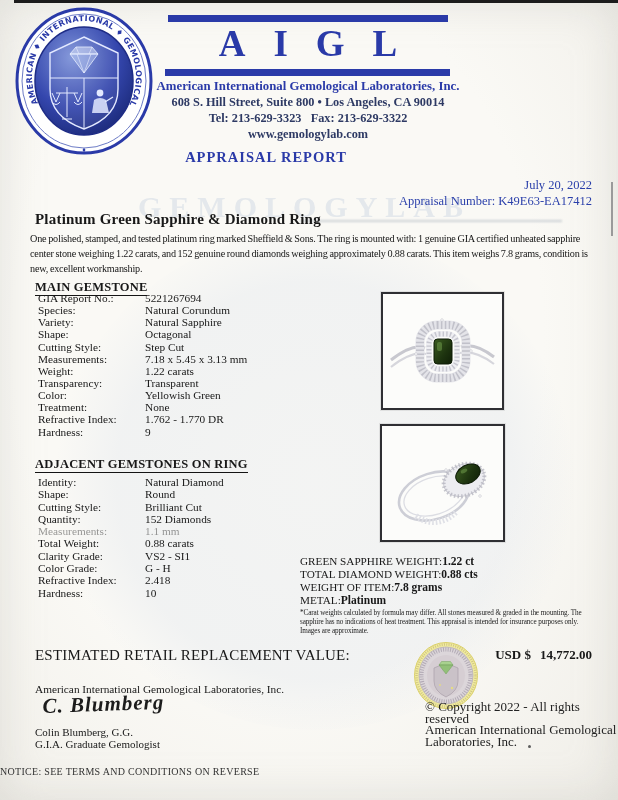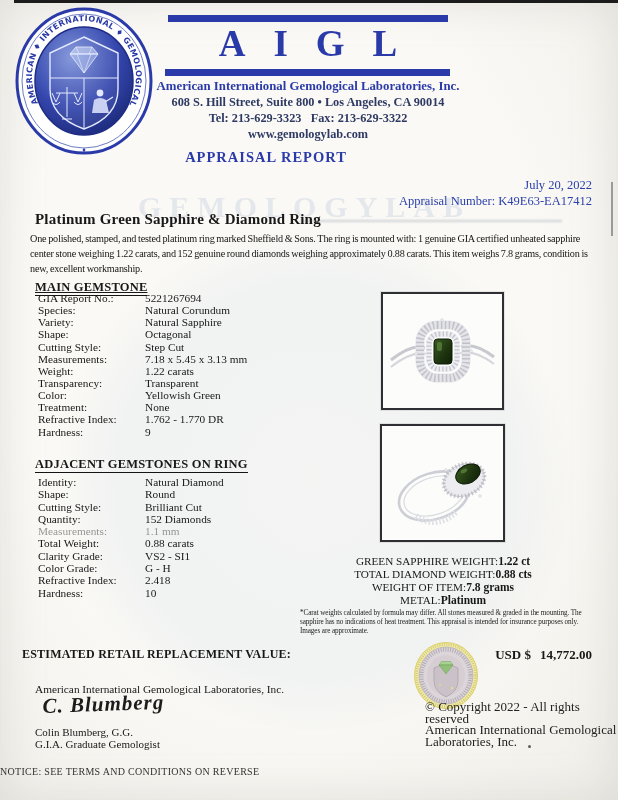--- a/index.html
+++ b/index.html
@@ -48,45 +48,45 @@
   .meta-appraisal{top:194px;}
 
   
   .item-title{left:35px;top:211px;font-size:15px;font-weight:bold;letter-spacing:.2px;}
   .item-desc{left:30px;top:232px;width:566px;font-size:10.2px;line-height:14.8px;
     letter-spacing:-0.2px;word-spacing:-0.5px;color:#151515;}
 
   
   .sec-heading{font-size:12.5px;font-weight:bold;letter-spacing:.2px;}
   .sec-heading span{border-bottom:1.5px solid #141414;padding-bottom:1px;}
-  .h-main{left:35px;top:280px;text-decoration:underline;}
+  .h-main{left:35px;top:280px;}
   .h-adj{left:35px;top:457px;}
   .spec-table{left:38px;width:300px;}
   .t-main{top:292px;}
   .t-adj{top:476px;}
   .srow{display:flex;height:12.15px;font-size:11.3px;line-height:12.15px;}
   .t-adj .srow{height:12.3px;line-height:12.3px;}
   .sl{width:107px;flex:none;}
   .faded{opacity:.45;filter:blur(.3px);}
 
   
   .photo{border:2px solid #2f2f33;background:#fdfdfb;box-shadow:0 0 0 1px rgba(0,0,0,.08);}
   .photo1{left:381px;top:292px;width:119px;height:114px;}
   .photo2{left:380px;top:424px;width:121px;height:114px;}
   .photo svg{display:block;width:100%;height:100%;}
 
   
   .summary{left:300px;top:555px;width:286px;}
-  .sumrow{display:flex;justify-content:center;height:12.9px;line-height:12.9px;font-size:11.2px;}
+  .sumrow{display:flex;justify-content:flex-start;height:12.9px;line-height:12.9px;font-size:11.2px;}
   .sumrow .sv{font-weight:bold;font-size:11.5px;}
   .disclaimer{margin-top:2px;font-size:7.2px;line-height:9px;color:#222;
     letter-spacing:-0.1px;width:286px;}
 
   
-  .val-label{left:22px;top:647px;font-size:12px;font-weight:bold;letter-spacing:.2px;}
+  .val-label{left:35px;top:647px;font-size:15px;font-weight:normal;letter-spacing:.2px;}
   .val-amount{right:26px;top:647px;font-size:13px;font-weight:bold;white-space:nowrap;}
   .val-amount .cur{margin-right:9px;}
   .gold-seal{left:413px;top:641px;width:66px;height:69px;}
 
   
   .sig-company{left:35px;top:683px;font-size:11.3px;}
   .sig-script{left:42px;top:694px;font-size:21px;font-style:italic;font-weight:bold;
     letter-spacing:1px;color:#1c1c1c;transform:rotate(-2deg);transform-origin:left top;}
   .sig-name{left:35px;top:726px;font-size:11px;}
   .sig-cred{left:35px;top:738px;font-size:11px;}

